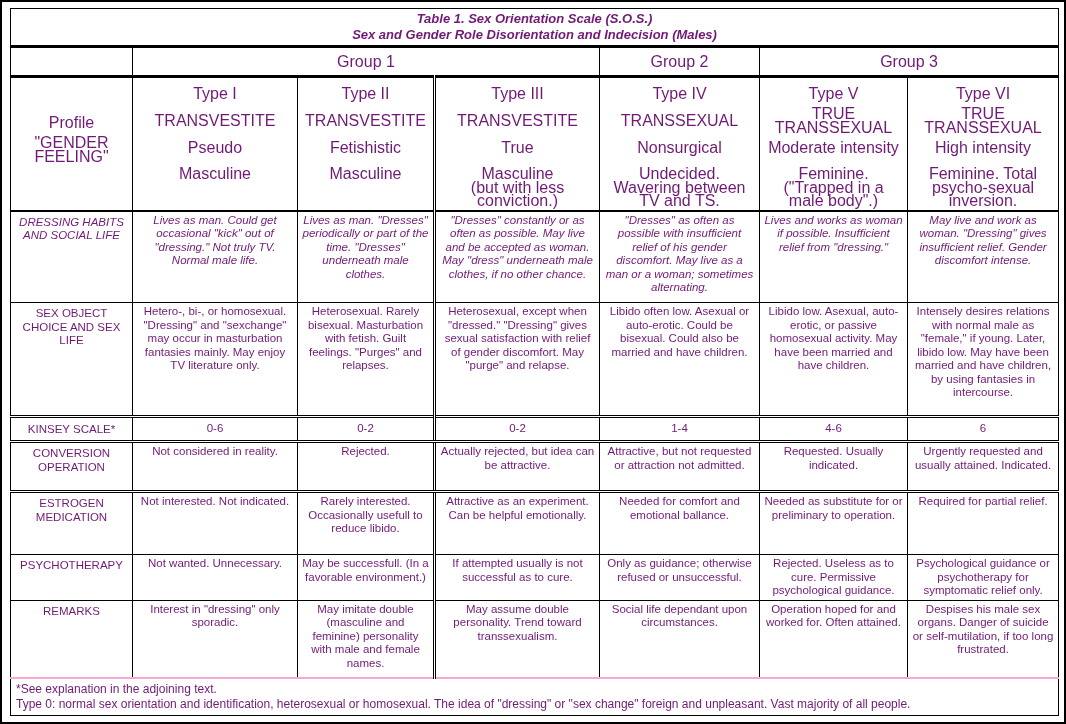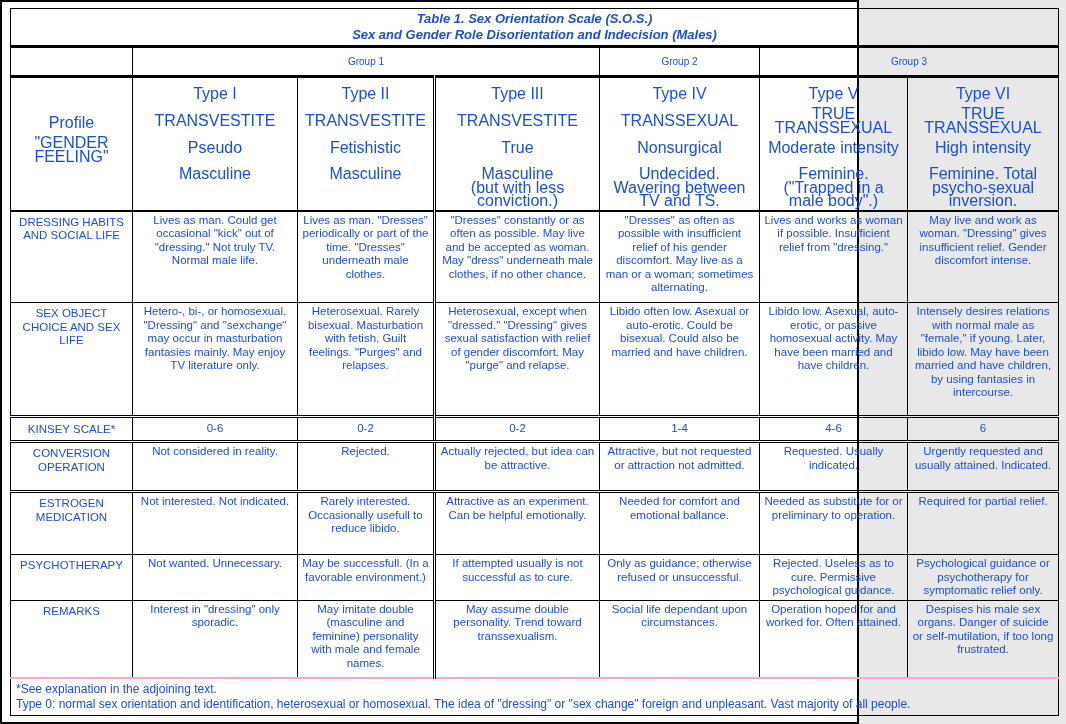--- a/index.html
+++ b/index.html
@@ -1,41 +1,41 @@
 <!DOCTYPE html>
 <html><head>
 <meta charset="utf-8">
 <style>
   html,body { margin:0; padding:0; background:#e8e8e8; }
   .page {
-    width:859px; height:724px; box-sizing:border-box;
+    width:1066px; height:724px; box-sizing:border-box;
     background:#ffffff; border:2px solid #000;
-    padding:6px 8px; font-family:"Liberation Sans", sans-serif; color:#1d4ed8;
+    padding:6px 8px; font-family:"Liberation Sans", sans-serif; color:#701a75;
   }
   table.sos {
     width:100%; height:100%; border-collapse:collapse; table-layout:fixed;
     border:1px solid #000;
   }
   td { border:1px solid #000; padding:2px 4px; vertical-align:top; text-align:center;
        font-size:11.5px; line-height:13.5px; overflow:hidden; }
   
   tr.row-title { height:37px; }
   tr.row-title td { border-bottom:3px solid #000; vertical-align:middle; }
   .title-line { font-size:13px; font-weight:bold; font-style:italic; line-height:16px; }
   
   tr.row-group { height:30px; }
-  tr.row-group td { border-bottom:3px solid #000; vertical-align:middle; font-size:10px; }
+  tr.row-group td { border-bottom:3px solid #000; vertical-align:middle; font-size:16px; }
   
   tr.row-types { height:120px; }
   tr.row-types td { border-bottom:2px solid #000; font-size:16px; }
   .slot { height:27px; display:flex; align-items:center; justify-content:center; }
   .s-feel { height:auto; min-height:27px; display:block; padding-top:6px;
             white-space:pre-line; line-height:13.5px; }
   
-  tr.row-dressing-habits { height:92px; }
+  tr.row-dressing-habits { height:92px;font-style:italic; }
   tr.row-sex-object { height:114px; }
   tr.row-kinsey-scale { height:25px;margin-left:40px; }
   tr.row-kinsey-scale td { border-top:3px double #000; border-bottom:3px double #000;
                            vertical-align:middle; }
   tr.row-conversion-operation { height:50px; }
   tr.row-conversion-operation td { border-bottom:3px double #000;margin-left:12px; }
   tr.row-estrogen-medication { height:63px; }
   tr.row-psychotherapy { height:38px; }
   tr.row-remarks { height:78px; }
   tr.row-remarks td { border-bottom:2px solid #f9a8d4; }

